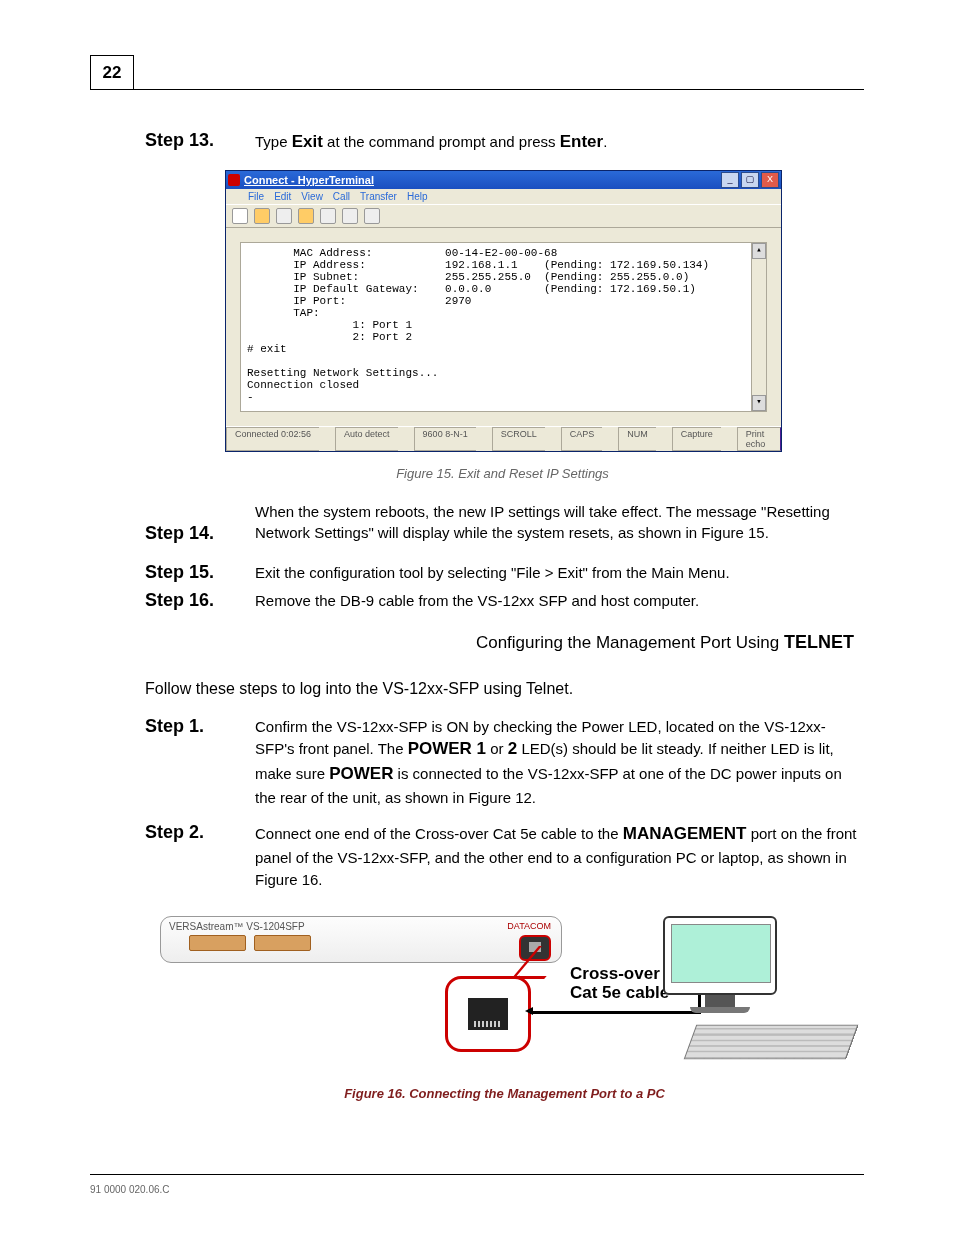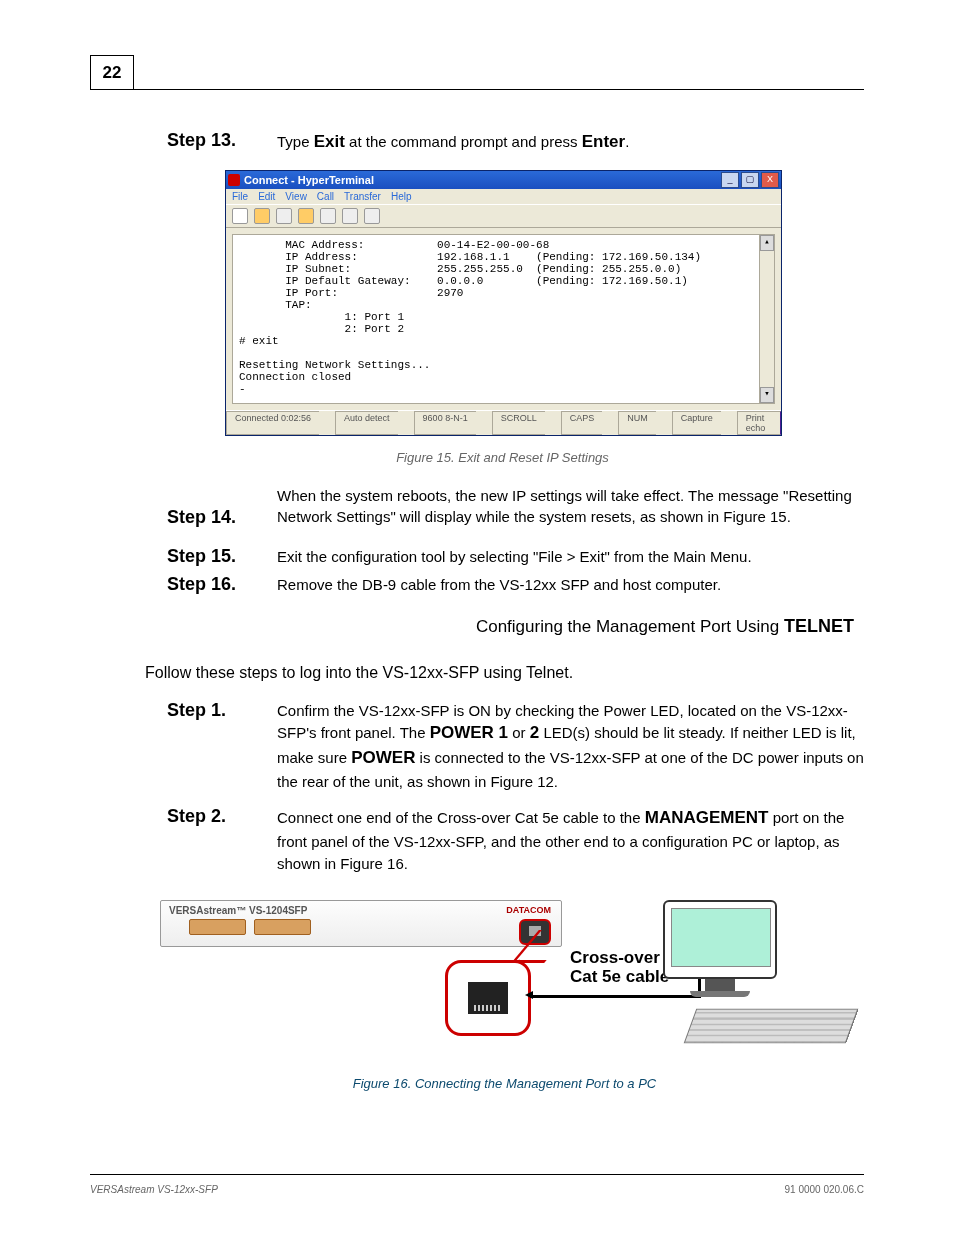--- a/index.html
+++ b/index.html
@@ -45,21 +45,20 @@
     display: flex;
     align-items: flex-start;
     margin-bottom: 6px;
   }
   .step-label {
     flex: 0 0 110px;
     font-size: 18px;
     font-family: "Arial Narrow", Arial, sans-serif;
     font-stretch: condensed;
     font-weight: bold;
-    margin-left: 22px;
   }
   .step-text {
     flex: 1;
     font-size: 15px;
     line-height: 1.45;
   }
   .step-text b {
     font-family: "Arial Narrow", Arial, sans-serif;
     font-stretch: condensed;
     font-weight: bold;
@@ -81,48 +80,48 @@
     display: flex;
     align-items: center;
     height: 18px;
     padding: 0 2px;
   }
   .titlebar .ico {
     width: 12px; height: 12px; margin-right: 4px;
     background: #c00; border-radius: 2px;
     display:inline-block;
   }
-  .titlebar .title { flex: 1; font-size: 11px; font-weight: bold;}
+  .titlebar .title { flex: 1; font-size: 11px; font-weight: bold; text-decoration: underline;}
   .tbbtn {
     width: 16px; height: 14px; margin-left: 2px;
     background: #c9d7f0;
     border: 1px solid #2a4b8d;
     font-size: 9px; line-height: 12px; text-align: center;
     color:#003;
   }
   .tbbtn.close { background:#e15b4a; color:#fff;}
   .menubar {
     background: #ece9d8;
     display: flex;
     gap: 10px;
-    padding: 2px 6px;
+    padding: 2px 22px;
     font-size: 10px;
     color:#2a6ad8;
   }
   .toolbar {
     background: #ece9d8;
     padding: 3px 6px;
     display:flex; gap:6px;
     border-top:1px solid #fff; border-bottom:1px solid #aca899;
   }
   .ticon{ width:14px; height:14px; border:1px solid #999; border-radius:2px;}
   .termbody {
     background: #fff;
     border: 1px solid #aca899;
-    margin: 6px;
+    margin: 14px;
     padding: 4px 6px;
     font-family: "Courier New", monospace;
     font-size: 11px;
     white-space: pre;
     position: relative;
     height: 160px;
     overflow: hidden;
     color:#000;
   }
   .termbody .scroll { position:absolute; right:0; top:0; bottom:0; width:14px;
@@ -144,23 +143,23 @@
     font-stretch: condensed;
   }
   .section-title b { font-weight: bold; }
   .diagram {
     margin: 25px 0 0 15px;
     position: relative;
     width: 720px; height: 170px;
   }
   .device {
     position:absolute; left:0; top:0; width:400px; height:45px;
-    border:1px solid #999; border-radius:2px;
+    border:1px solid #999; border-radius:11px;
     background:linear-gradient(#fdfdfd,#eee);
-    font-size:9px; color:#555;font-weight:bold;
+    font-size:9px; color:#555;
   }
   .device .label{ position:absolute; top:4px; left:8px; font-size:10px;}
   .device .ports{ position:absolute; top:18px; left:28px; display:flex; gap:8px;}
   .portgrp{ width:55px; height:14px; background:#d8a060; border:1px solid #a06020; border-radius:2px;}
   .device .logo{ position:absolute; right:10px; top:4px; font-size:9px; color:#a00;}
   .mgmt-port{
     position:absolute; right:10px; top:18px; width:28px; height:22px;
     border:2px solid #c00; border-radius:6px; background:#333;
   }
   .mgmt-port::after{content:""; position:absolute; left:8px; top:5px; width:12px; height:10px; background:#aaa;}
@@ -343,22 +342,21 @@
         <span>Cross-over</span><br>
         <span>Cat 5e cable</span>
       </div>
       <div class="monitor">
         <div class="screen"></div>
         <div class="stand"></div>
         <div class="base"></div>
       </div>
       <div class="keyboard"></div>
     </div>
-    <div style="text-align:center; font-style:italic; font-size:13px; color:#0c4a6e; margin-top:6px;">Figure 16. Connecting the Management Port to a PC</div>
+    <div style="text-align:center; font-style:italic; font-size:13px; color:#7f1d1d; font-weight:bold;">Figure 16. Connecting the Management Port to a PC</div>
 
   </div>
 
   <div class="bottom-rule"></div>
   <div class="footer">
-    <div class="left"><i>VERSAstream VS-12xx-SFP</i></div>
     <div class="right">91 0000 020.06.C</div>
   </div>
 </div>
 
 </body></html>

